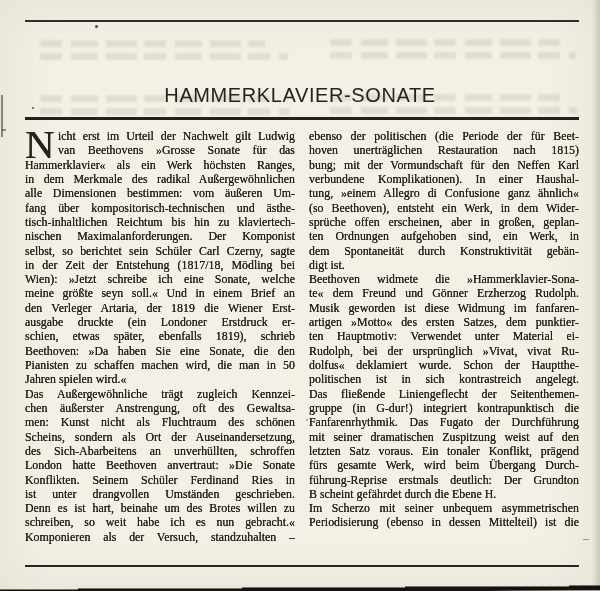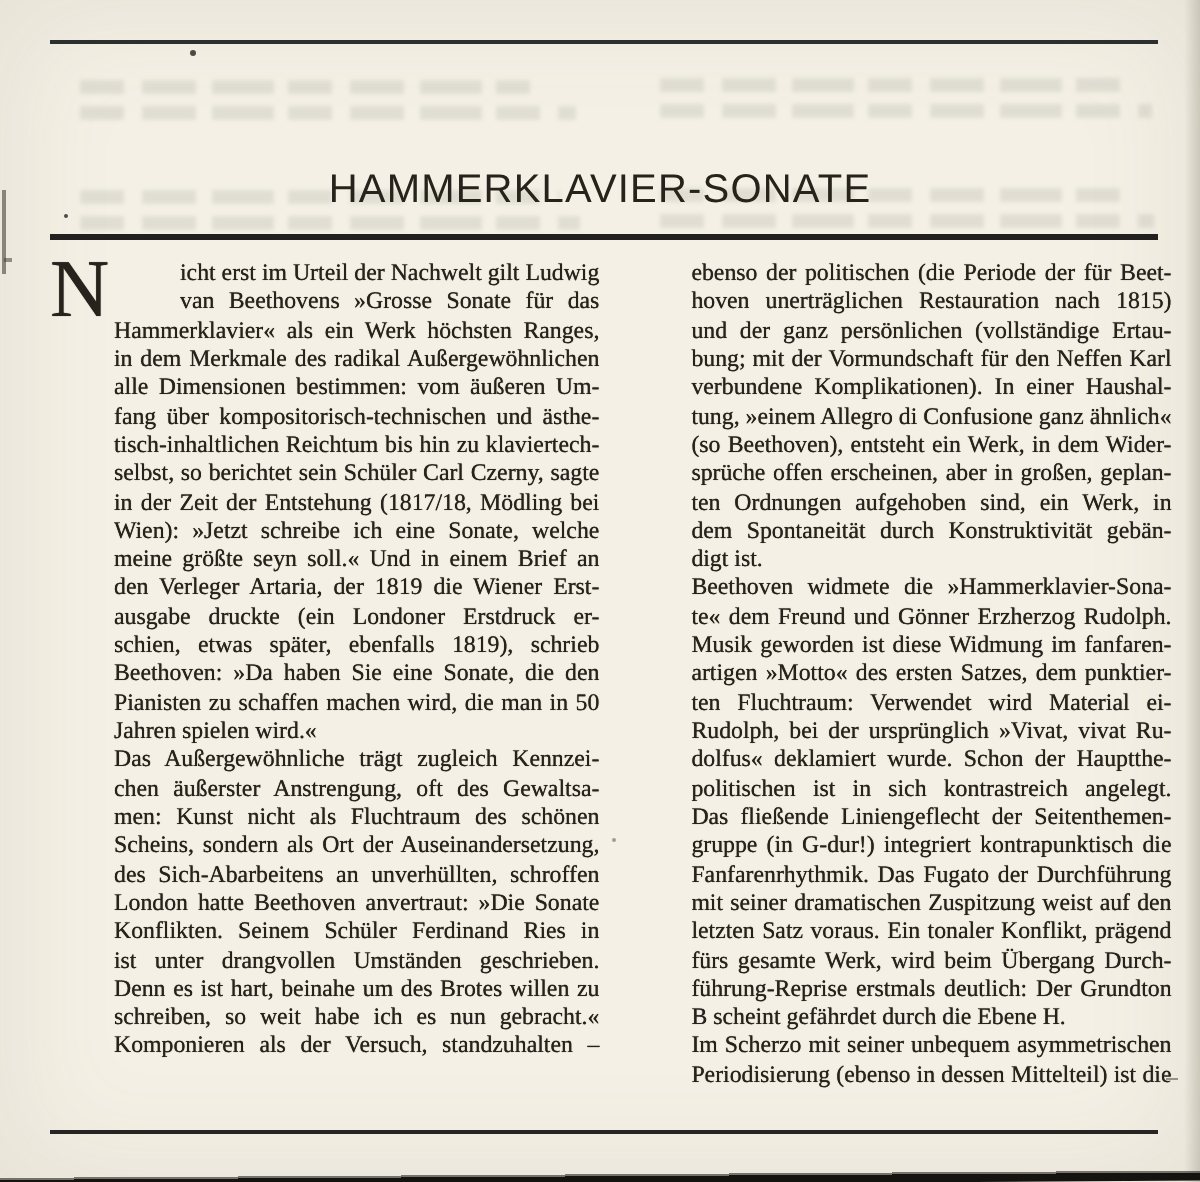--- a/index.html
+++ b/index.html
@@ -25,21 +25,21 @@
     color:var(--ink,#26221c);
     font-weight:400;
     margin-top:26px;
   }
   
   .columns{
     position:absolute;top:129px;left:25px;width:554px;
     display:flex;gap:14px;
     color:var(--ink,#26221c);
   }
-  .col{width:270px;font-size:11.9px;line-height:14.32px;margin-left:32px;}
+  .col{width:270px;font-size:11.9px;line-height:14.32px;}
   .tl{
     text-align:justify;
     text-align-last:justify;
     height:14.32px;
     white-space:nowrap;
     text-shadow:0 0 0.35px currentColor;
   }
   .tl.pe{text-align-last:left;}
   .tl.dc{padding-left:33px;}
   .dropcap{
@@ -107,20 +107,21 @@
 
   <div class="columns">
     <div class="col">
         <div class="tl dc">icht erst im Urteil der Nachwelt gilt Ludwig</div>
         <div class="tl dc">van Beethovens »Grosse Sonate für das</div>
         <div class="tl">Hammerklavier« als ein Werk höchsten Ranges,</div>
         <div class="tl">in dem Merkmale des radikal Außergewöhnlichen</div>
         <div class="tl">alle Dimensionen bestimmen: vom äußeren Um-</div>
         <div class="tl">fang über kompositorisch-technischen und ästhe-</div>
         <div class="tl">tisch-inhaltlichen Reichtum bis hin zu klaviertech-</div>
+        <div class="tl">nischen Maximalanforderungen. Der Komponist</div>
         <div class="tl">selbst, so berichtet sein Schüler Carl Czerny, sagte</div>
         <div class="tl">in der Zeit der Entstehung (1817/18, Mödling bei</div>
         <div class="tl">Wien): »Jetzt schreibe ich eine Sonate, welche</div>
         <div class="tl">meine größte seyn soll.« Und in einem Brief an</div>
         <div class="tl">den Verleger Artaria, der 1819 die Wiener Erst-</div>
         <div class="tl">ausgabe druckte (ein Londoner Erstdruck er-</div>
         <div class="tl">schien, etwas später, ebenfalls 1819), schrieb</div>
         <div class="tl">Beethoven: »Da haben Sie eine Sonate, die den</div>
         <div class="tl">Pianisten zu schaffen machen wird, die man in 50</div>
         <div class="tl pe">Jahren spielen wird.«</div>
@@ -132,34 +133,33 @@
         <div class="tl">London hatte Beethoven anvertraut: »Die Sonate</div>
         <div class="tl">Konflikten. Seinem Schüler Ferdinand Ries in</div>
         <div class="tl">ist unter drangvollen Umständen geschrieben.</div>
         <div class="tl">Denn es ist hart, beinahe um des Brotes willen zu</div>
         <div class="tl">schreiben, so weit habe ich es nun gebracht.«</div>
         <div class="tl">Komponieren als der Versuch, standzuhalten –</div>
       </div>
     <div class="col">
         <div class="tl">ebenso der politischen (die Periode der für Beet-</div>
         <div class="tl">hoven unerträglichen Restauration nach 1815)</div>
-        <div class="tl">und der ganz persönlichen (vollständige Ertau-</div>
         <div class="tl">bung; mit der Vormundschaft für den Neffen Karl</div>
         <div class="tl">verbundene Komplikationen). In einer Haushal-</div>
         <div class="tl">tung, »einem Allegro di Confusione ganz ähnlich«</div>
         <div class="tl">(so Beethoven), entsteht ein Werk, in dem Wider-</div>
         <div class="tl">sprüche offen erscheinen, aber in großen, geplan-</div>
         <div class="tl">ten Ordnungen aufgehoben sind, ein Werk, in</div>
         <div class="tl">dem Spontaneität durch Konstruktivität gebän-</div>
         <div class="tl pe">digt ist.</div>
         <div class="tl">Beethoven widmete die »Hammerklavier-Sona-</div>
         <div class="tl">te« dem Freund und Gönner Erzherzog Rudolph.</div>
         <div class="tl">Musik geworden ist diese Widmung im fanfaren-</div>
         <div class="tl">artigen »Motto« des ersten Satzes, dem punktier-</div>
-        <div class="tl">ten Fluchtraum: Verwendet wird Material ei-</div>
+        <div class="tl">ten Hauptmotiv: Verwendet unter Material ei-</div>
         <div class="tl">Rudolph, bei der ursprünglich »Vivat, vivat Ru-</div>
         <div class="tl">dolfus« deklamiert wurde. Schon der Hauptthe-</div>
         <div class="tl">politischen ist in sich kontrastreich angelegt.</div>
         <div class="tl">Das fließende Liniengeflecht der Seitenthemen-</div>
         <div class="tl">gruppe (in G-dur!) integriert kontrapunktisch die</div>
         <div class="tl">Fanfarenrhythmik. Das Fugato der Durchführung</div>
         <div class="tl">mit seiner dramatischen Zuspitzung weist auf den</div>
         <div class="tl">letzten Satz voraus. Ein tonaler Konflikt, prägend</div>
         <div class="tl">fürs gesamte Werk, wird beim Übergang Durch-</div>
         <div class="tl">führung-Reprise erstmals deutlich: Der Grundton</div>

